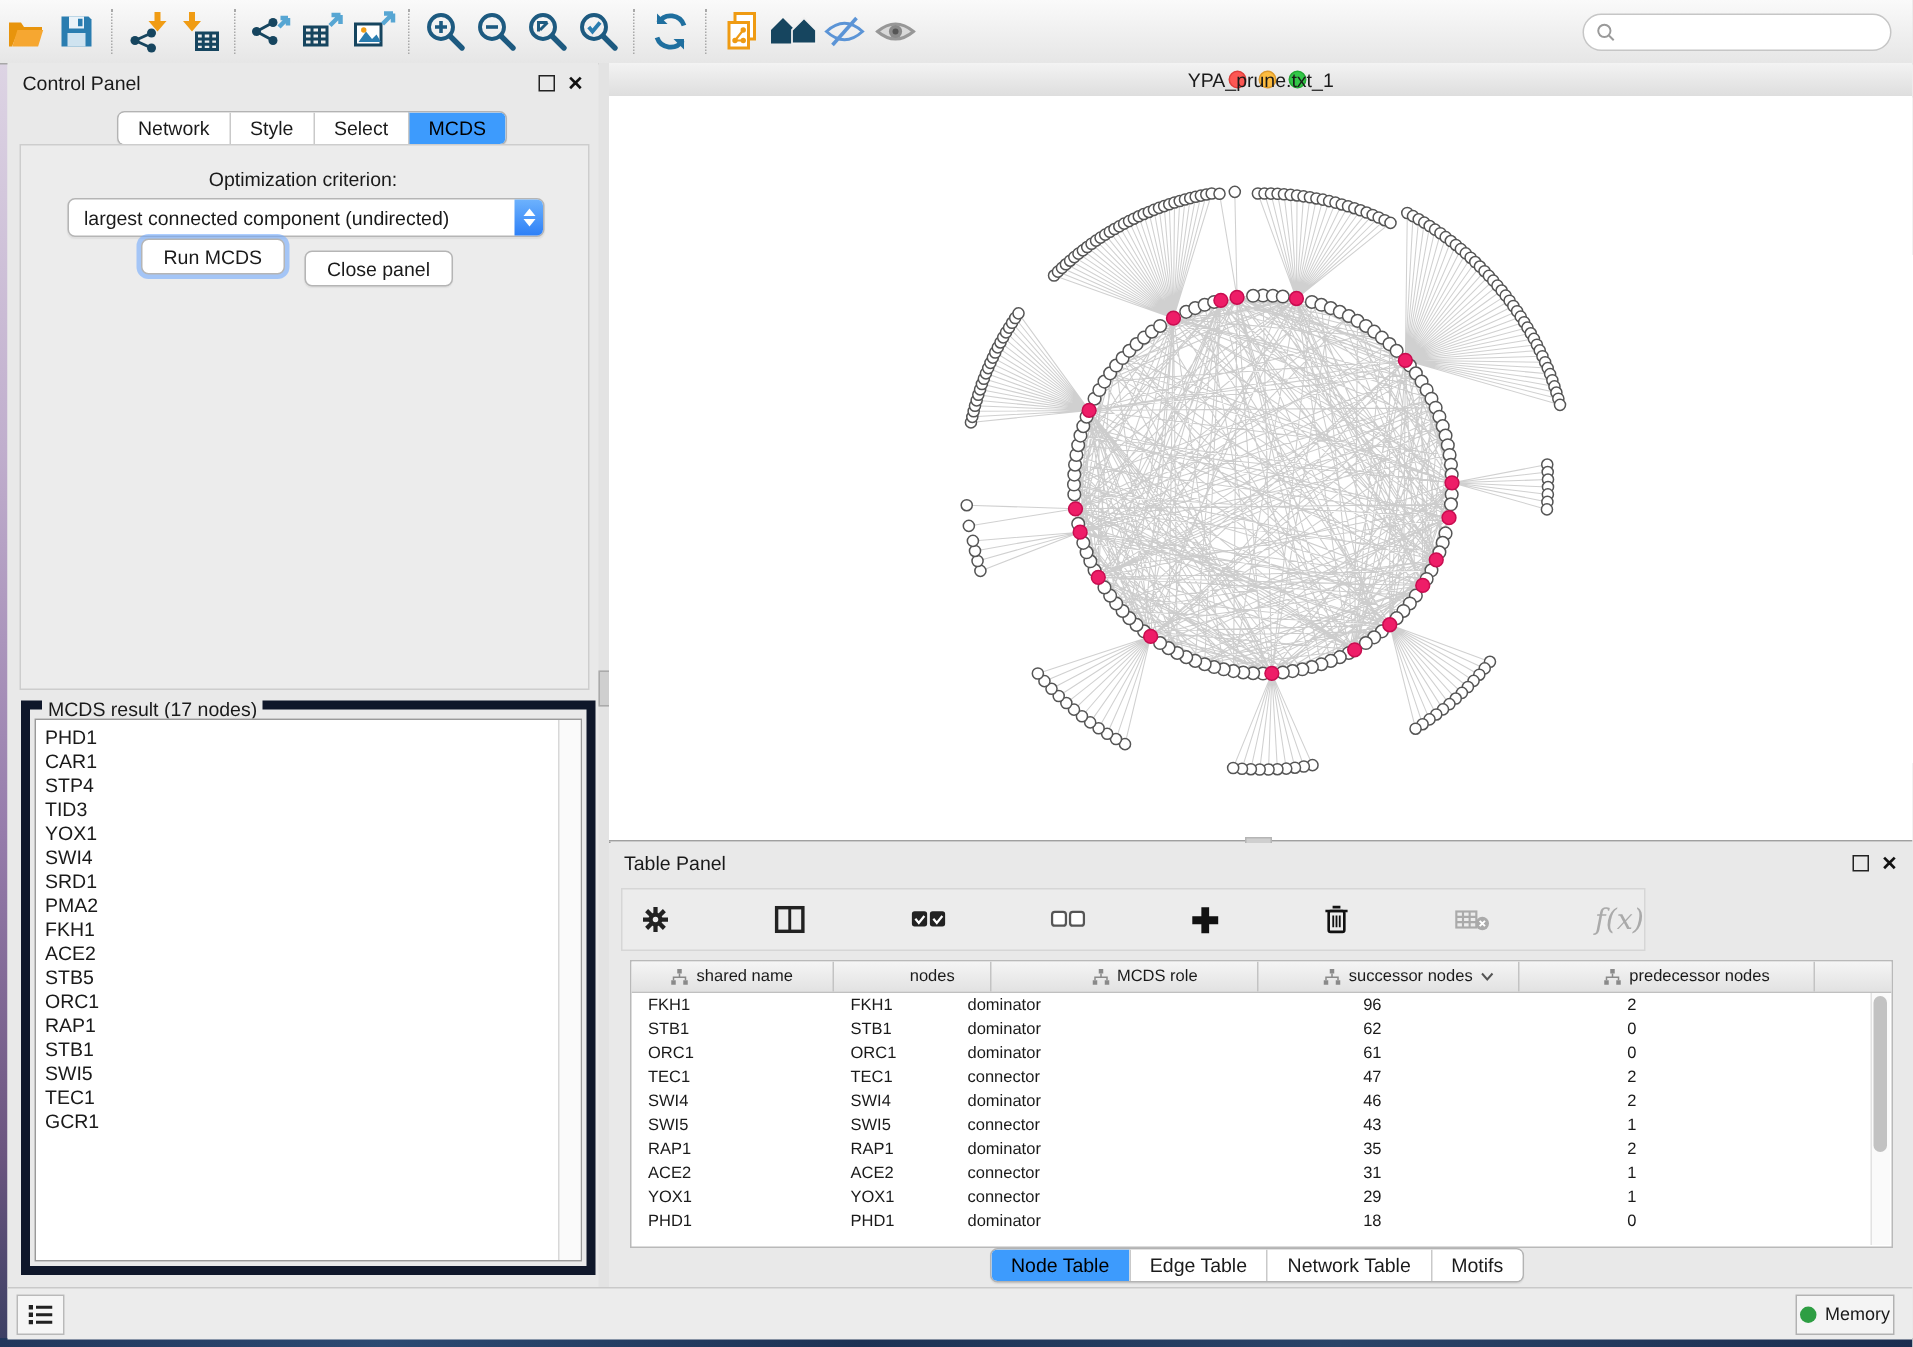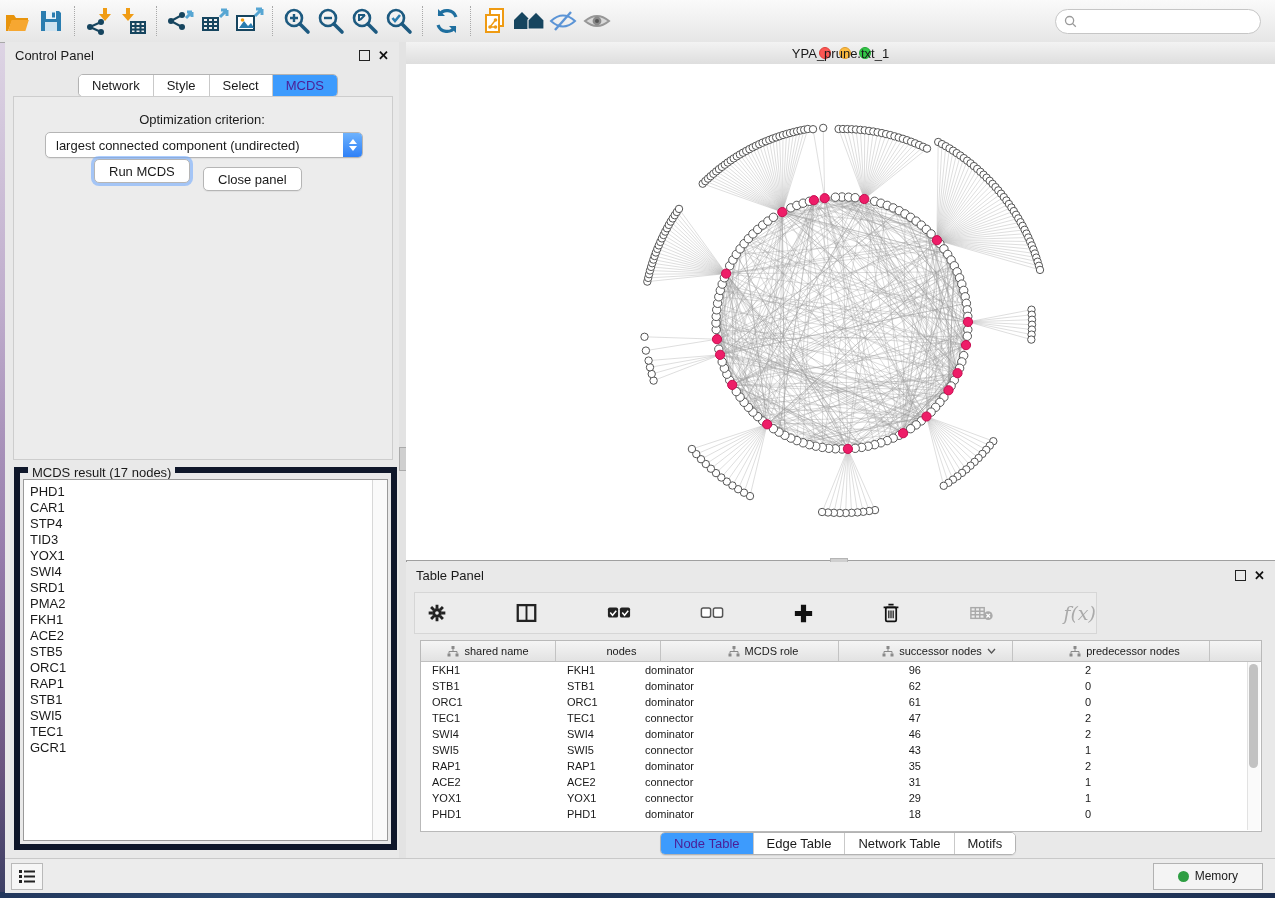--- a/index.html
+++ b/index.html
@@ -31,21 +31,21 @@
   
   #control-panel{left:5px;top:42px;width:394px;height:816px;background:#e9e9e9;}
   .panel-title-row{display:flex;align-items:center;height:26px;padding:0 10px;font-size:13px;}
   .panel-title-row .win-btns{margin-left:auto;display:flex;align-items:center;gap:8px;}
   .float-box{width:9px;height:9px;border:1.5px solid #222;display:inline-block;}
   .close-x{font-size:13px;font-weight:bold;color:#111;line-height:1;}
   .seg{display:flex;border:1px solid #b3b3b3;border-radius:5px;overflow:hidden;background:#fff;
     box-shadow:0 1px 1px rgba(0,0,0,.08);}
   .seg-tab{padding:3px 13px;font-size:13px;border-left:1px solid #c9c9c9;background:#fff;white-space:nowrap;}
   .seg-tab:first-child{border-left:none;}
-  .seg-tab.sel{background:#3d9bfd;color:#4c1d95;}
+  .seg-tab.sel{background:#3d9bfd;color:#000000;}
   #cp-tabs{left:73px;top:32px;}
   #cp-box{left:8px;top:54px;width:378px;height:362px;background:#ececec;border:1px solid #cdcdcd;}
   #opt-label{left:0;top:70px;width:394px;text-align:center;font-size:13px;}
   .mac-select{left:40px;top:90px;width:316px;height:24px;background:#fff;border:1px solid #b5b5b5;
     border-radius:5px;display:flex;align-items:center;box-shadow:0 1px 1px rgba(0,0,0,.06);}
   .mac-select .val{flex:1;font-size:13px;padding-left:10px;white-space:nowrap;overflow:hidden;}
   .mac-stepper{width:19px;height:24px;border-radius:0 4px 4px 0;
     background:linear-gradient(#6db2fd,#2e80f7);display:flex;flex-direction:column;align-items:center;justify-content:center;gap:2px;}
   .tri-up{width:0;height:0;border-left:4px solid transparent;border-right:4px solid transparent;border-bottom:5px solid #fff;}
   .tri-dn{width:0;height:0;border-left:4px solid transparent;border-right:4px solid transparent;border-top:5px solid #fff;}
@@ -91,21 +91,21 @@
   #nt-scroll{position:absolute;right:1px;top:21px;width:12px;bottom:1px;background:#fafafa;border-left:1px solid #e2e2e2;}
   #nt-thumb{position:absolute;left:1px;top:2px;width:9px;height:104px;background:#c2c2c2;border-radius:5px;}
   #tp-tabs{left:254px;top:270px;}
 
   
   #status-bar{left:5px;top:858px;width:1270px;height:34px;background:#ececec;border-top:1px solid #c9c9c9;
     display:flex;align-items:center;}
   #list-btn{width:30px;height:25px;margin-left:6px;background:#f6f6f6;border:1px solid #b9b9b9;
     display:flex;align-items:center;justify-content:center;}
   #memory-btn{margin-left:auto;margin-right:12px;height:25px;background:#f4f4f4;border:1px solid #b2b2b2;
-    display:flex;align-items:center;gap:6px;padding:0 24px;font-size:12px;}
+    display:flex;align-items:center;gap:6px;padding:0 2px;font-size:12px;}
   #memory-dot{width:11px;height:11px;border-radius:50%;background:#2e9e43;}
 
   svg{display:block;}
 </style>
 </head>
 <body>
 
 <div class="abs" id="wall-left"></div>
 <div class="abs" id="wall-bottom"></div>
 

